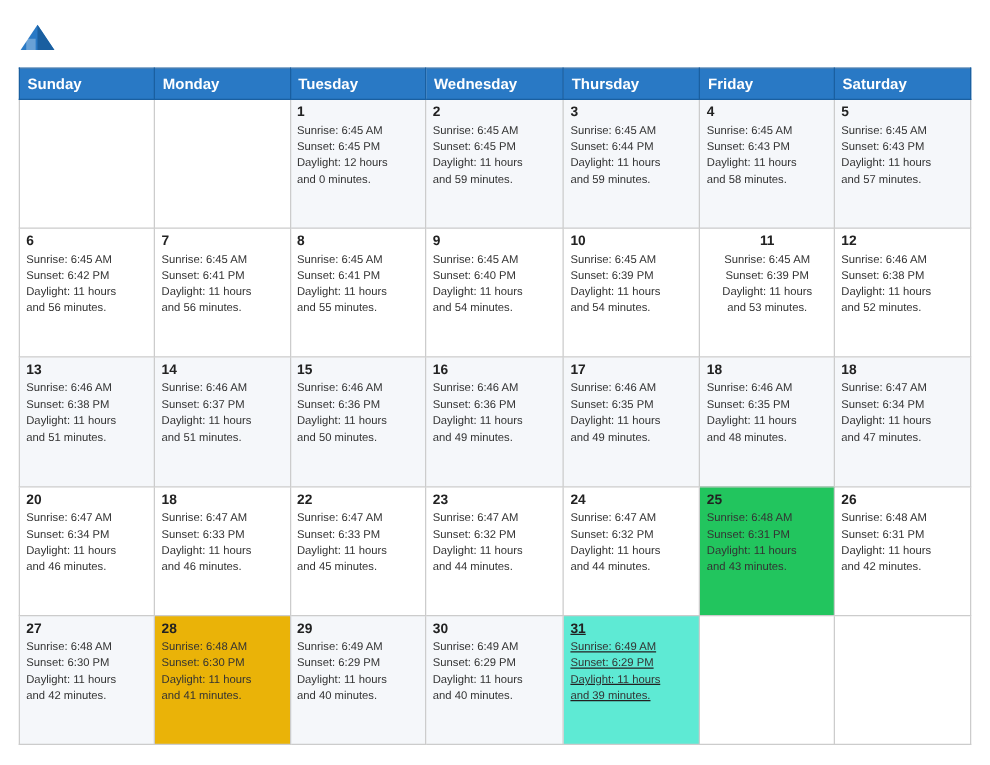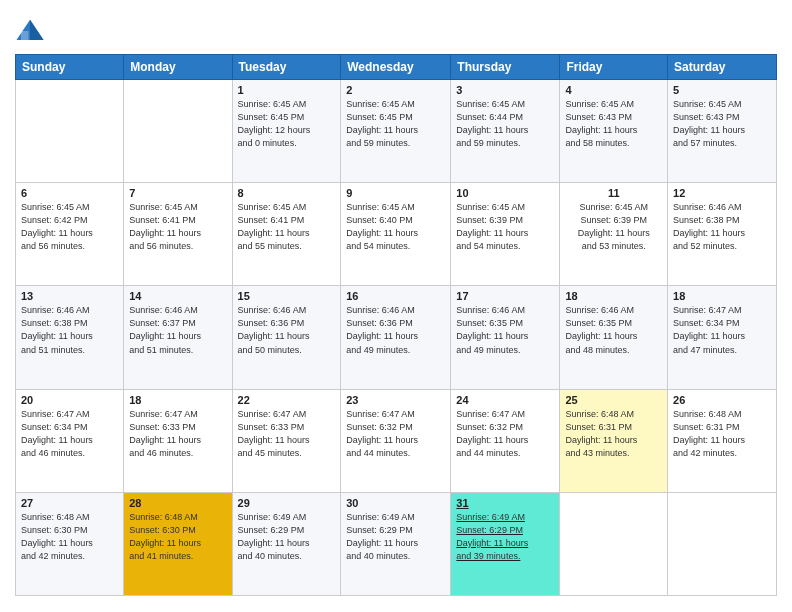--- a/index.html
+++ b/index.html
@@ -229,21 +229,21 @@
             <div class="day-detail">Sunrise: 6:47 AM<br>Sunset: 6:33 PM<br>Daylight: 11 hours<br>and 45 minutes.</div>
           </td>
           <td style="background: rgb(255, 255, 255);">
             <span class="day-num">23</span>
             <div class="day-detail">Sunrise: 6:47 AM<br>Sunset: 6:32 PM<br>Daylight: 11 hours<br>and 44 minutes.</div>
           </td>
           <td style="background: rgb(255, 255, 255);">
             <span class="day-num">24</span>
             <div class="day-detail">Sunrise: 6:47 AM<br>Sunset: 6:32 PM<br>Daylight: 11 hours<br>and 44 minutes.</div>
           </td>
-          <td style="background: #fef9c3; margin-left: 32px;">
+          <td style="background: #22c55e; margin-left: 32px;">
             <span class="day-num">25</span>
             <div class="day-detail">Sunrise: 6:48 AM<br>Sunset: 6:31 PM<br>Daylight: 11 hours<br>and 43 minutes.</div>
           </td>
           <td style="background: rgb(255, 255, 255); margin-left: 16px;">
             <span class="day-num">26</span>
             <div class="day-detail">Sunrise: 6:48 AM<br>Sunset: 6:31 PM<br>Daylight: 11 hours<br>and 42 minutes.</div>
           </td>
         </tr>
         <tr>
           <td style="background: rgb(245, 247, 250);">

